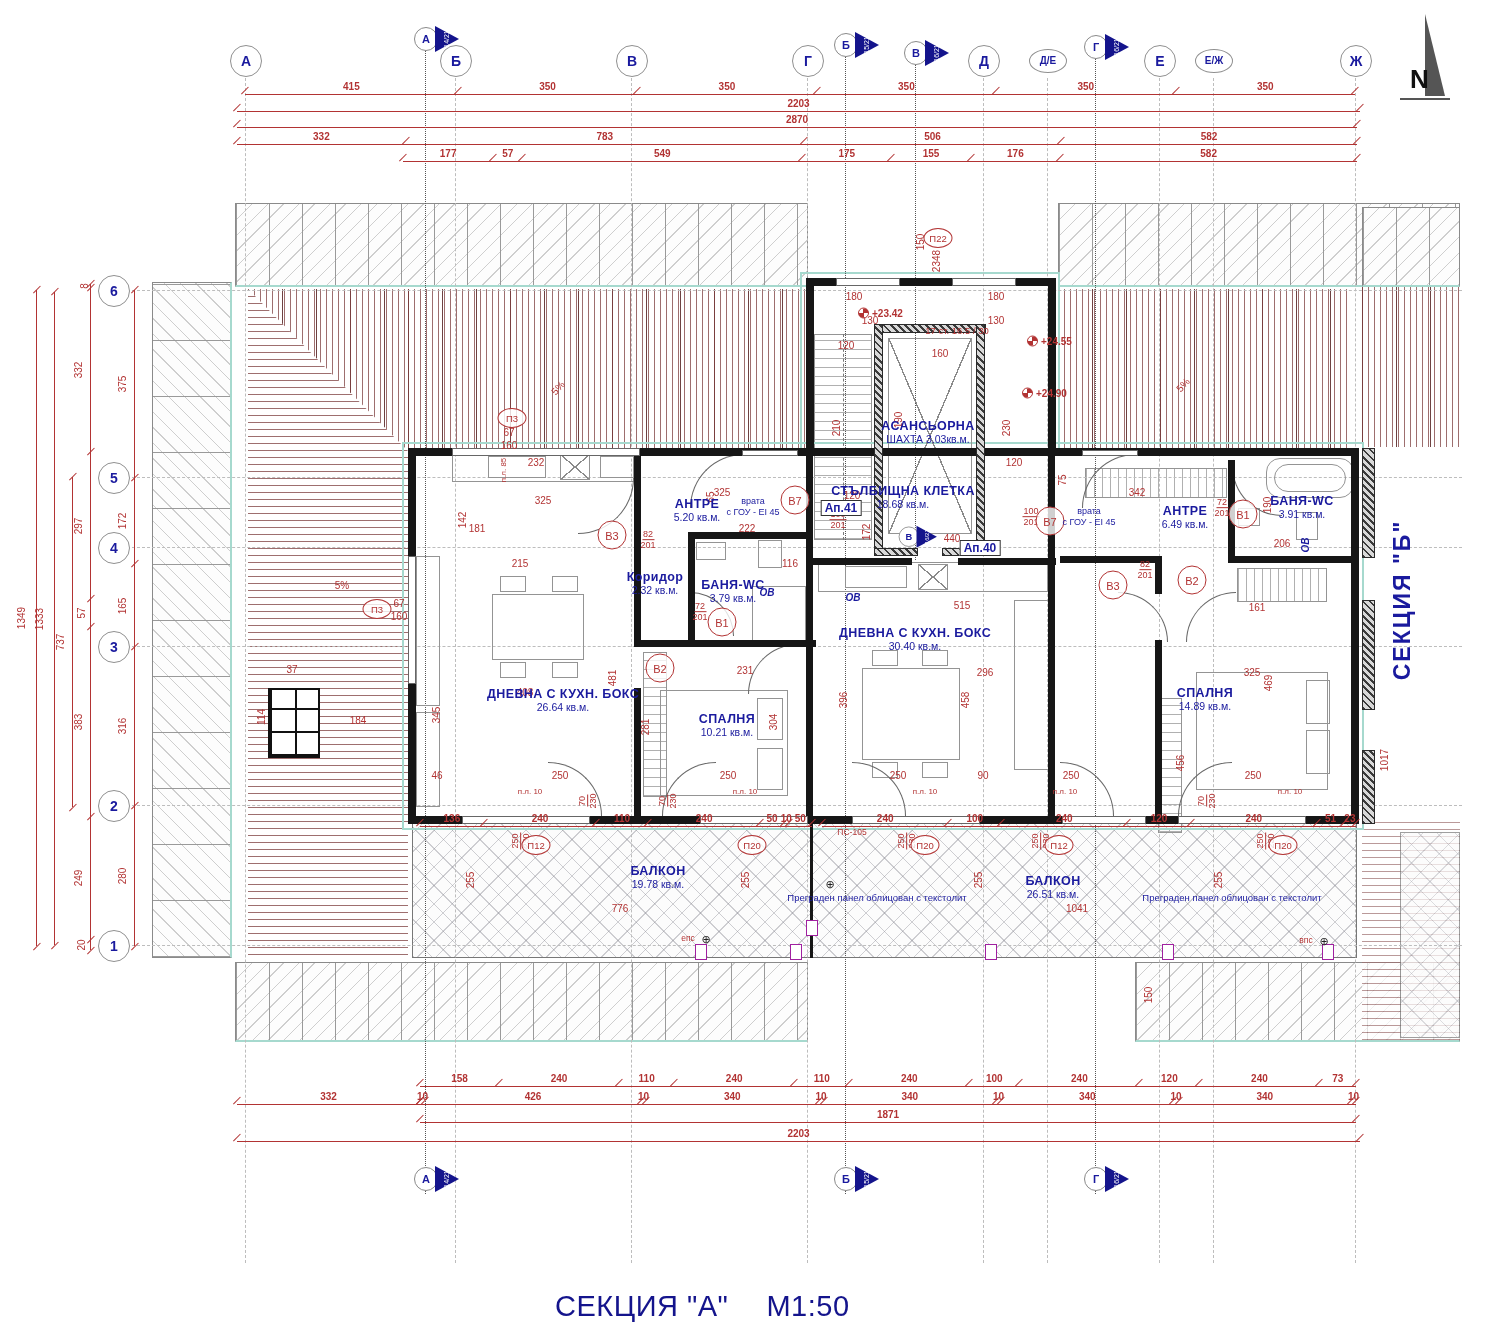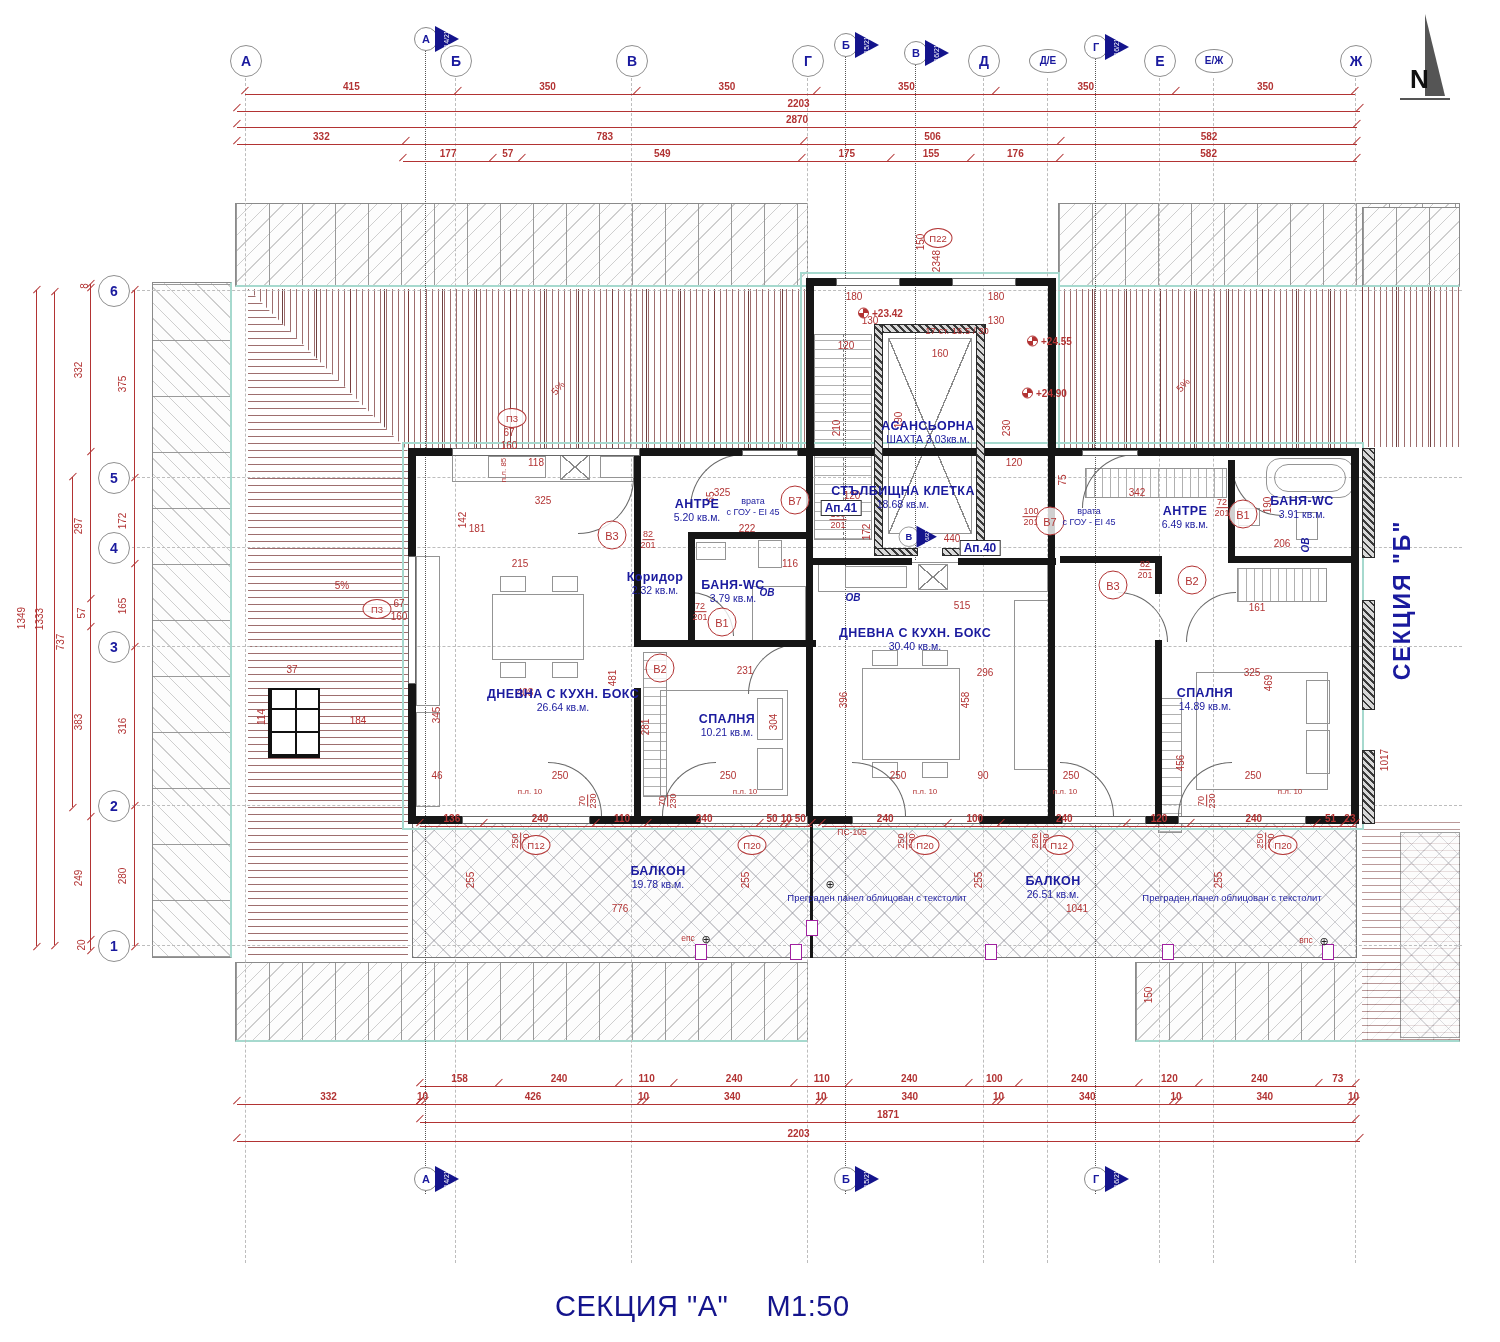--- a/index.html
+++ b/index.html
@@ -620,21 +620,21 @@
     <div class="sdim" style="left: 996px; top: 296px;">180</div>
     <div class="sdim" style="left: 996px; top: 320px;">130</div>
     <div class="sdim" style="left: 898px; top: 420px; transform: translate(-50%, -50%) rotate(-90deg);">190</div>
     <div class="sdim" style="left: 836px; top: 428px; transform: translate(-50%, -50%) rotate(-90deg);">210</div>
     <div class="sdim" style="left: 1006px; top: 428px; transform: translate(-50%, -50%) rotate(-90deg);">230</div>
     <div class="sdim" style="left: 1014px; top: 462px;">120</div>
     <div class="sdim" style="left: 952px; top: 538px;">440</div>
     <div class="sdim" style="left: 866px; top: 532px; transform: translate(-50%, -50%) rotate(-90deg);">172</div>
     <div class="sdim" style="left: 852px; top: 495px;">120</div>
     <div class="sdim" style="left: 543px; top: 500px;">325</div>
-    <div class="sdim" style="left: 536px; top: 462px;">118</div>
+    <div class="sdim" style="left: 536px; top: 462px;">232</div>
     <div class="sdim" style="left: 477px; top: 528px;">181</div>
     <div class="sdim" style="left: 462px; top: 520px; transform: translate(-50%, -50%) rotate(-90deg);">142</div>
     <div class="sdim" style="left: 520px; top: 563px;">215</div>
     <div class="sdim" style="left: 790px; top: 563px;">116</div>
     <div class="sdim" style="left: 747px; top: 528px;">222</div>
     <div class="sdim" style="left: 722px; top: 492px;">325</div>
     <div class="sdim" style="left: 710px; top: 497px; transform: translate(-50%, -50%) rotate(-90deg);">65</div>
     <div class="sdim" style="left: 962px; top: 605px;">515</div>
     <div class="sdim" style="left: 985px; top: 672px;">296</div>
     <div class="sdim" style="left: 965px; top: 700px; transform: translate(-50%, -50%) rotate(-90deg);">458</div>

